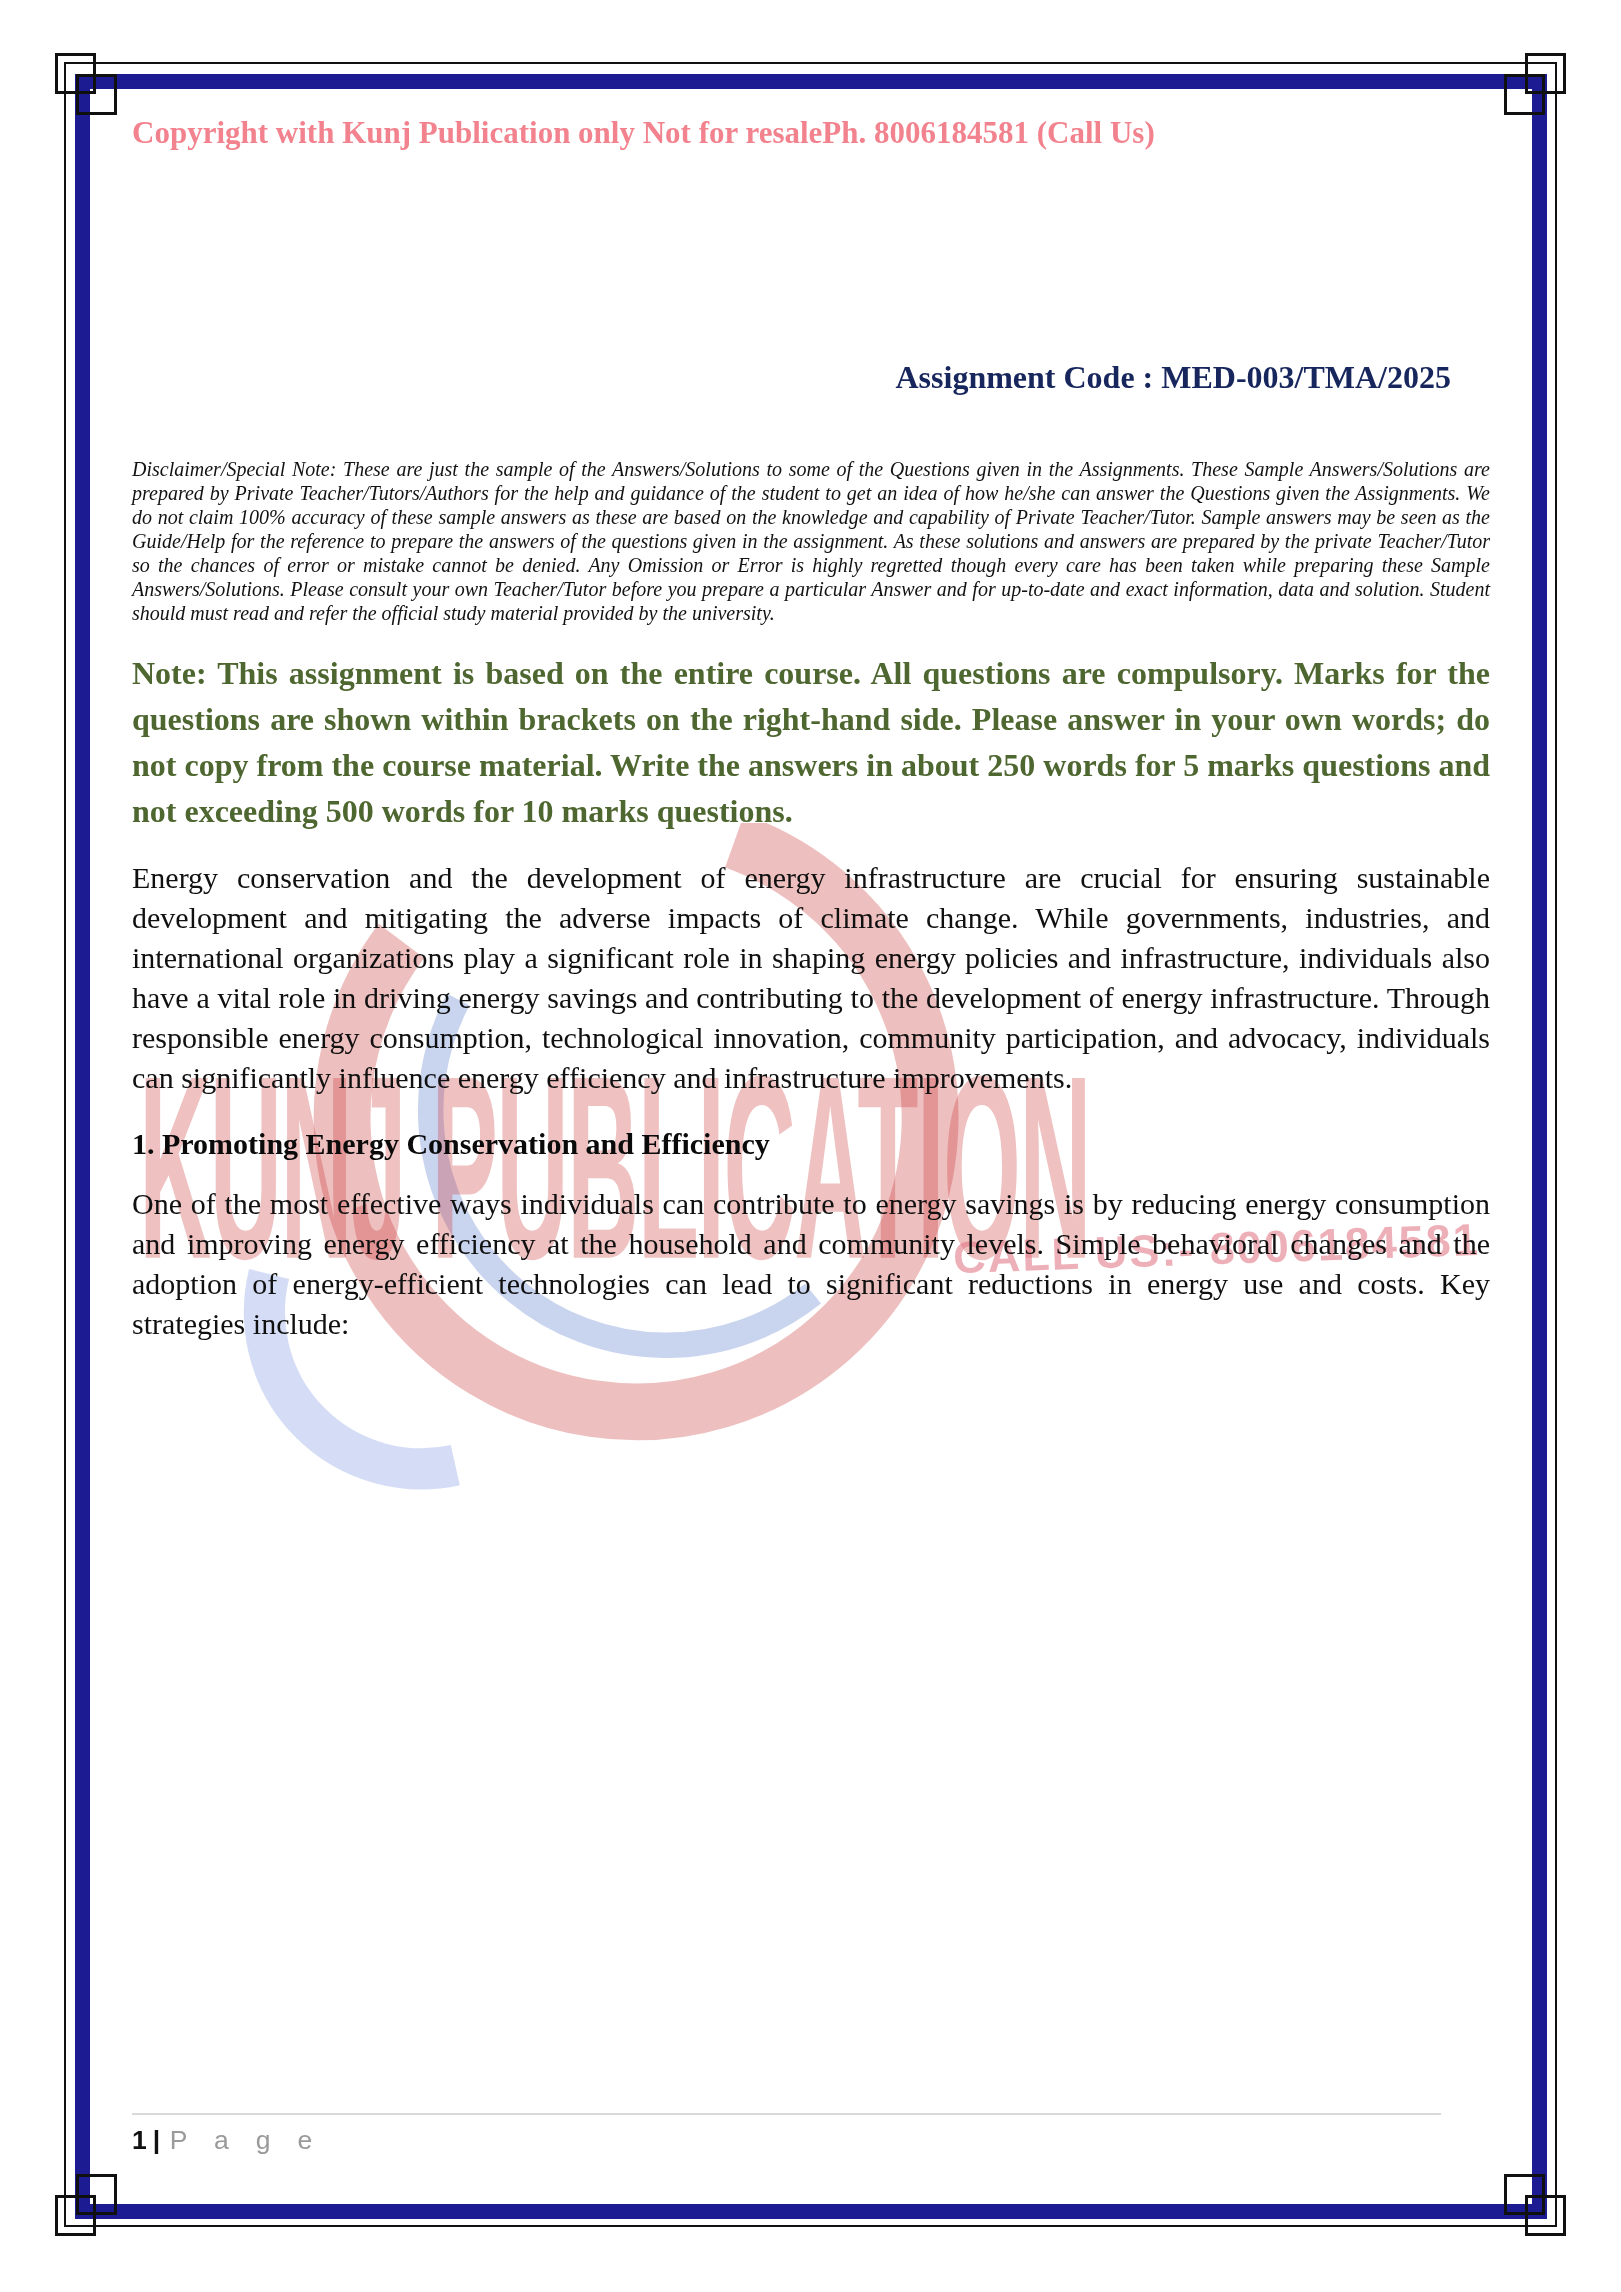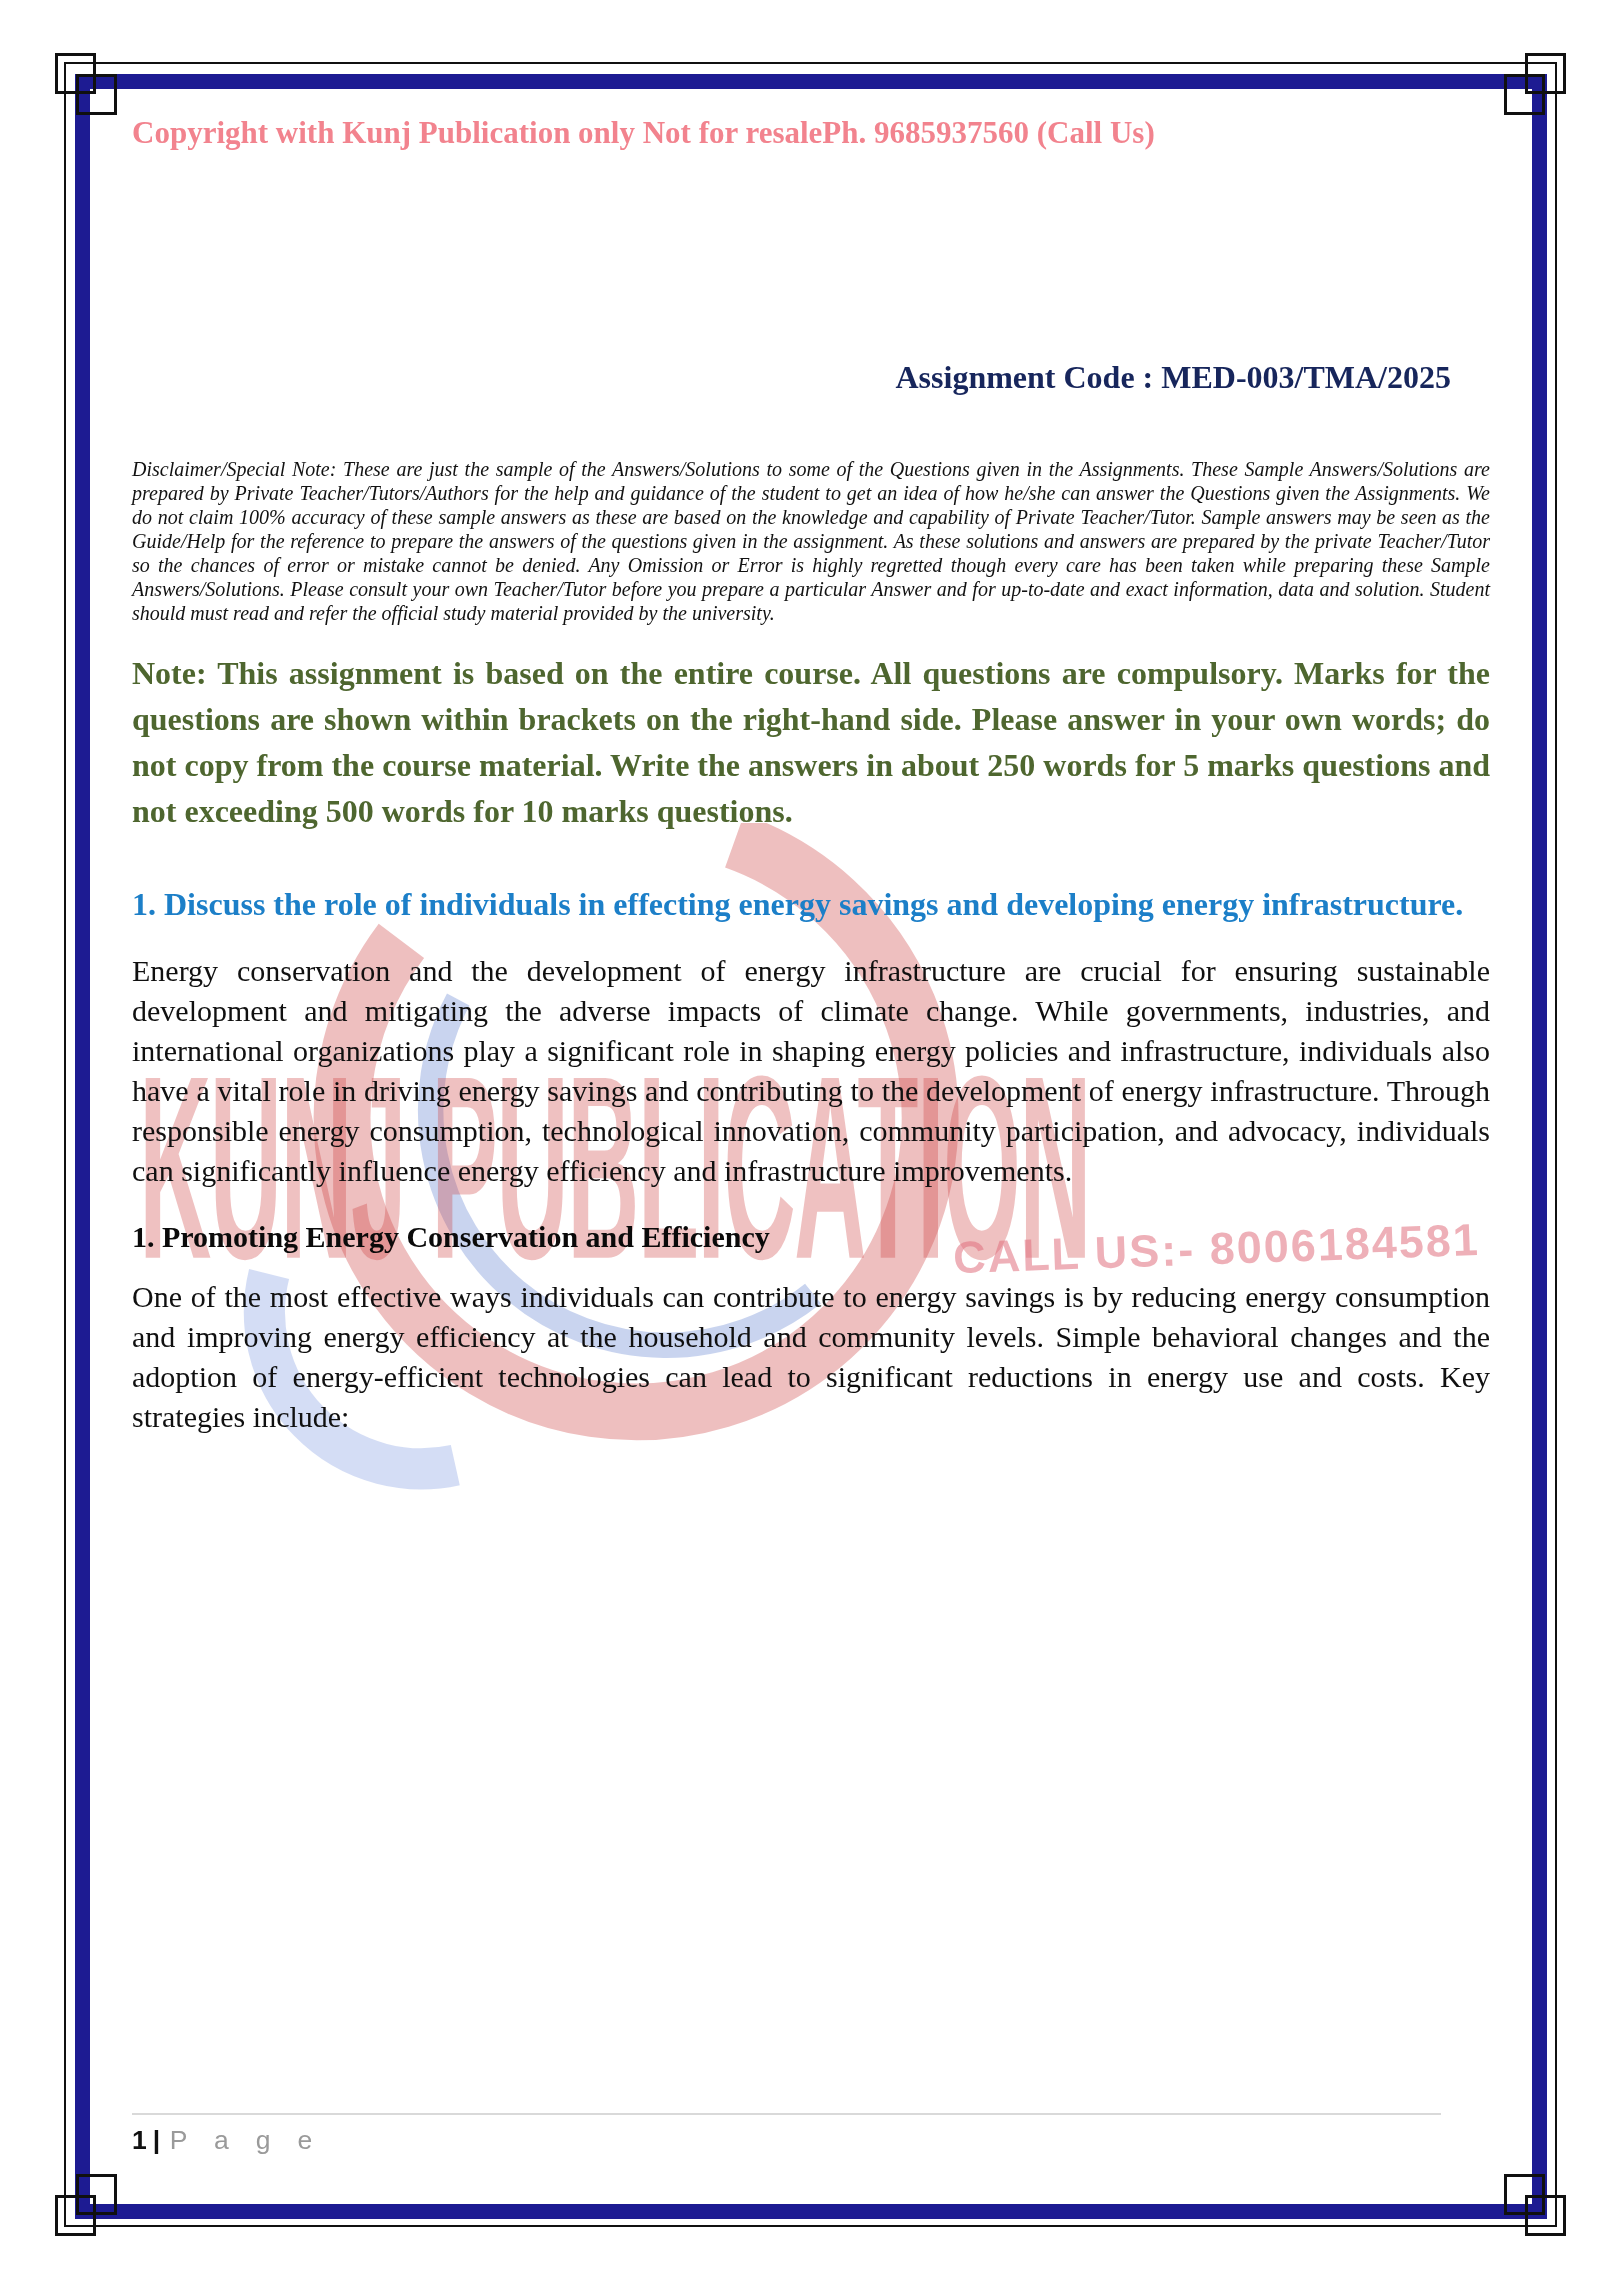--- a/index.html
+++ b/index.html
@@ -172,33 +172,32 @@
       <path d="M 45 460 A 160 160 0 0 0 235 655" fill="none" stroke="#aabcec" stroke-width="42" opacity="0.5"></path>
     </svg>
     <div class="wm-brand">KUNJ PUBLICATION</div>
     <div class="wm-call">CALL US:- 8006184581</div>
   </div>
 
   <div class="content">
 
     <div class="header-row">
       <span>Copyright with Kunj Publication only Not for resale</span>
-      <span>Ph. 9685937560 (Call Us)</span>
+      <span>Ph. 8006184581 (Call Us)</span>
     </div>
 
 
     <div class="assign">
       <div>Assignment Code : MED-003/TMA/2025</div>
     </div>
 
     <p class="disclaimer">Disclaimer/Special Note: These are just the sample of the Answers/Solutions to some of the Questions given in the Assignments. These Sample Answers/Solutions are prepared by Private Teacher/Tutors/Authors for the help and guidance of the student to get an idea of how he/she can answer the Questions given the Assignments. We do not claim 100% accuracy of these sample answers as these are based on the knowledge and capability of Private Teacher/Tutor. Sample answers may be seen as the Guide/Help for the reference to prepare the answers of the questions given in the assignment. As these solutions and answers are prepared by the private Teacher/Tutor so the chances of error or mistake cannot be denied. Any Omission or Error is highly regretted though every care has been taken while preparing these Sample Answers/Solutions. Please consult your own Teacher/Tutor before you prepare a particular Answer and for up-to-date and exact information, data and solution. Student should must read and refer the official study material provided by the university.</p>
 
     <p class="note">Note: This assignment is based on the entire course. All questions are compulsory. Marks for the questions are shown within brackets on the right-hand side. Please answer in your own words; do not copy from the course material. Write the answers in about 250 words for 5 marks questions and not exceeding 500 words for 10 marks questions.</p>
 
-    <p class="question">1. Discuss the role of individuals in effecting energy savings and developing energy infrastructure.</p>
 
     <p class="body-text">Energy conservation and the development of energy infrastructure are crucial for ensuring sustainable development and mitigating the adverse impacts of climate change. While governments, industries, and international organizations play a significant role in shaping energy policies and infrastructure, individuals also have a vital role in driving energy savings and contributing to the development of energy infrastructure. Through responsible energy consumption, technological innovation, community participation, and advocacy, individuals can significantly influence energy efficiency and infrastructure improvements.</p>
 
     <h2 class="sub-heading">1. Promoting Energy Conservation and Efficiency</h2>
 
     <p class="body-text">One of the most effective ways individuals can contribute to energy savings is by reducing energy consumption and improving energy efficiency at the household and community levels. Simple behavioral changes and the adoption of energy-efficient technologies can lead to significant reductions in energy use and costs. Key strategies include:</p>
   </div>
 
   <div class="footer">
     <div class="footer-rule"></div>

